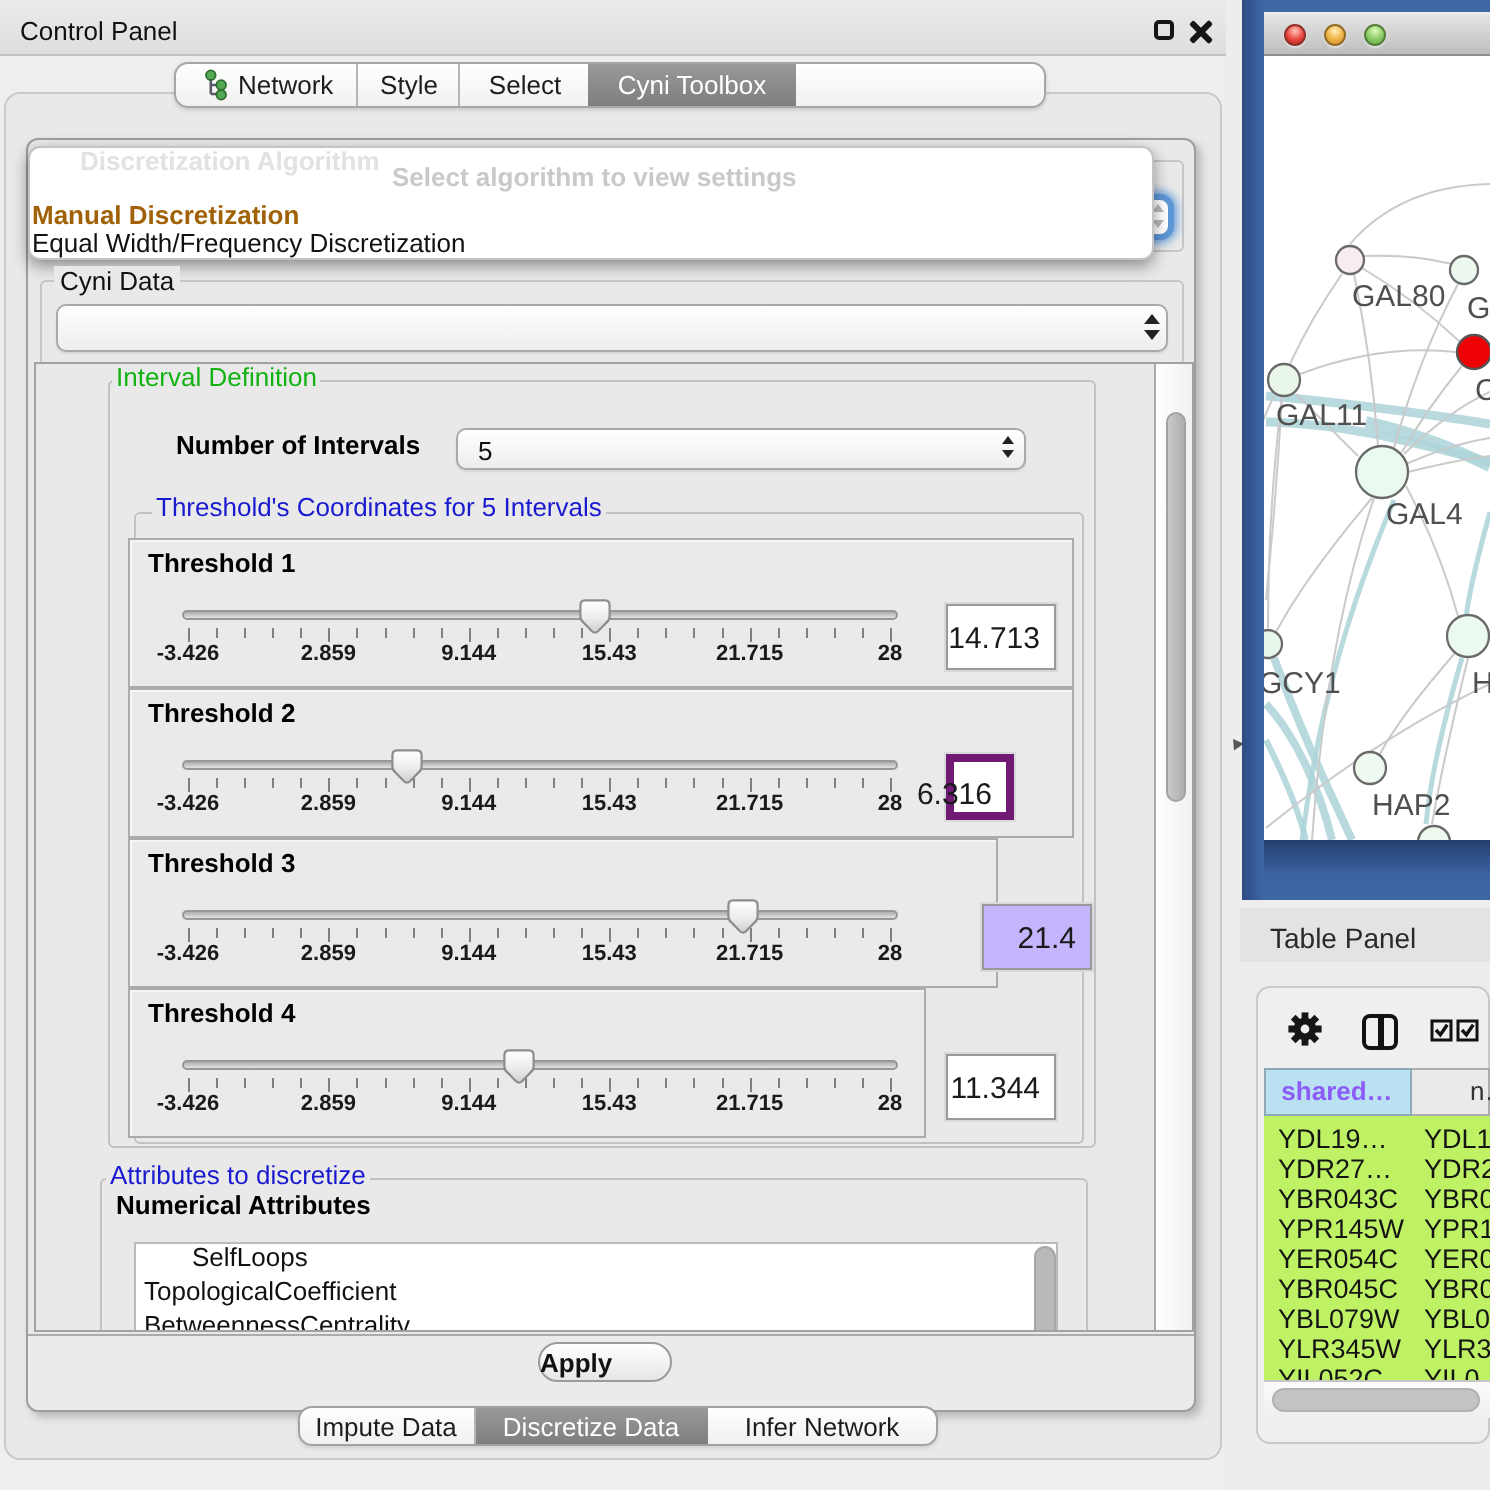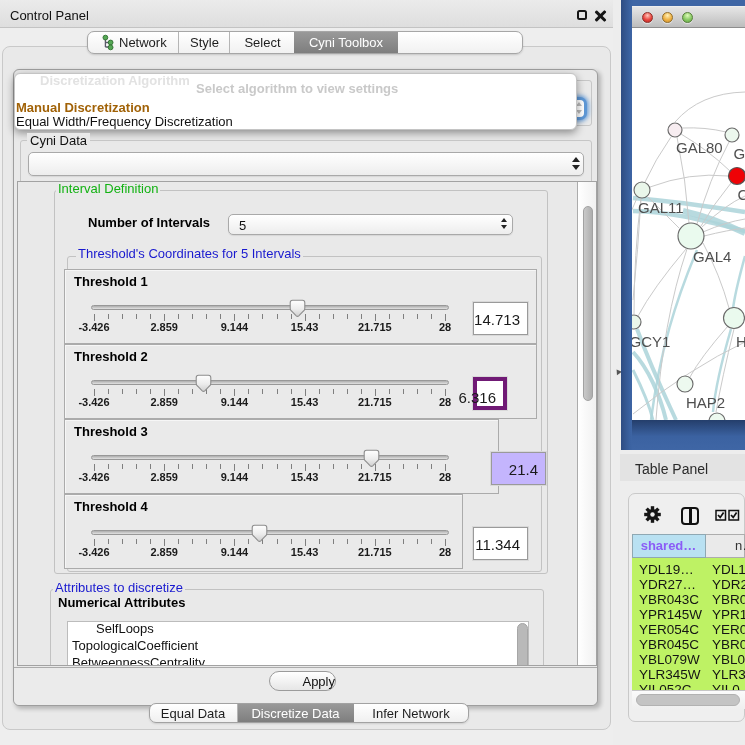--- a/index.html
+++ b/index.html
@@ -178,24 +178,24 @@
   <div class="ab" style="left:4px;top:16px;font-size:13px;color:#111;">TopologicalCoefficient</div>
   <div class="ab" style="left:4px;top:33px;font-size:13px;color:#111;">BetweennessCentrality</div>
   <div class="ab" style="left:449px;top:1px;width:11px;height:118px;background:#b9b9b9;border:1px solid #a6a6a6;border-radius:5.5px;"></div>
 </div>
 
 <div class="ab" style="left:559px;top:0;width:21px;height:485px;background:linear-gradient(90deg,#ffffff,#efefef);border-left:1px solid #ababab;"></div>
 <div class="ab" style="left:564.5px;top:24px;width:10px;height:195px;background:linear-gradient(90deg,#c9c9c9,#aeaeae);border:1px solid #a2a2a2;border-radius:5.5px;"></div>
 </div>
 
 <div class="ab" style="left:14px;top:667px;width:583px;height:38px;background:#ebebeb;border-top:1px solid #ababab;border-radius:0 0 6px 6px;"></div>
-<div class="ab" style="left:269px;top:671px;width:67px;height:20px;background:linear-gradient(#ffffff,#e6e6e6);border:1px solid #9b9b9b;border-radius:10px;text-align:right;font-size:13px;font-weight:normal;color:#111;line-height:19px;">Apply</div>
+<div class="ab" style="left:269px;top:671px;width:67px;height:20px;background:linear-gradient(#ffffff,#e6e6e6);border:1px solid #9b9b9b;border-radius:10px;text-align:left;font-size:13px;font-weight:bold;color:#111;line-height:19px;">Apply</div>
 
 <div class="ab" style="left:148.5px;top:703px;width:320px;height:20px;background:linear-gradient(#ffffff,#f0f0f0);border:1px solid #a2a2a2;border-radius:7px;overflow:hidden;box-shadow:0 1px 2px rgba(0,0,0,.12);">
- <div class="seg" style="left:0;width:88px;border-right:1px solid #b5b5b5;">Equal Data</div>
+ <div class="seg" style="left:0;width:88px;border-right:1px solid #b5b5b5;">Impute Data</div>
  <div class="seg dkseg" style="left:88px;width:116px;">Discretize Data</div>
  <div class="seg" style="left:204px;width:115px;">Infer Network</div>
 </div>
 <div class="ab" style="left:613px;top:0;width:132px;height:745px;background:#ededed;"></div>
 <div class="ab" style="left:615px;top:369px;width:0;height:0;border-left:3px solid transparent;border-right:3px solid transparent;border-bottom:5px solid #555;transform:rotate(-35deg);"></div>
 <div class="ab" style="left:621px;top:0;width:124px;height:450px;background:linear-gradient(90deg,#2e4c82 0,#3b62a1 9px,#3f66a5 12px);"></div>
 <div class="ab" style="left:632px;top:420px;width:113px;height:30px;background:linear-gradient(#243e6b,#3b62a1 55%,#3f66a5);"></div>
 <div class="ab" style="left:632px;top:6px;width:113px;height:22px;background:linear-gradient(#e6e6e6,#bdbdbd);border-bottom:1px solid #8e8e8e;border-top:1px solid #eeeeee;"></div>
 <div class="ab" style="left:641.5px;top:11.5px;width:11px;height:11px;border-radius:50%;background:radial-gradient(circle at 50% 28%,#ffc6ba,#e8453e 55%,#b92521);border:1px solid #8e2f29;box-shadow:0 1px 1px rgba(255,255,255,.5);"></div>
 <div class="ab" style="left:661.5px;top:11.5px;width:11px;height:11px;border-radius:50%;background:radial-gradient(circle at 50% 28%,#fff0b6,#eeb143 55%,#cf8f2b);border:1px solid #926d28;box-shadow:0 1px 1px rgba(255,255,255,.5);"></div>

